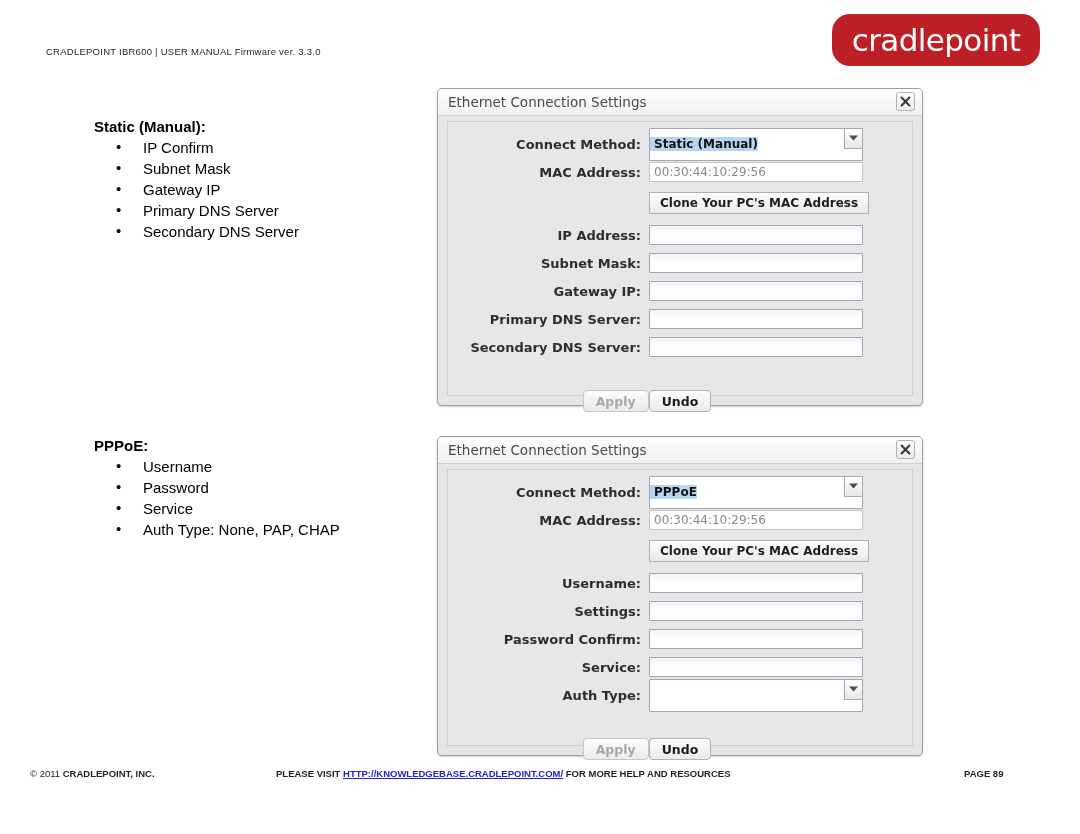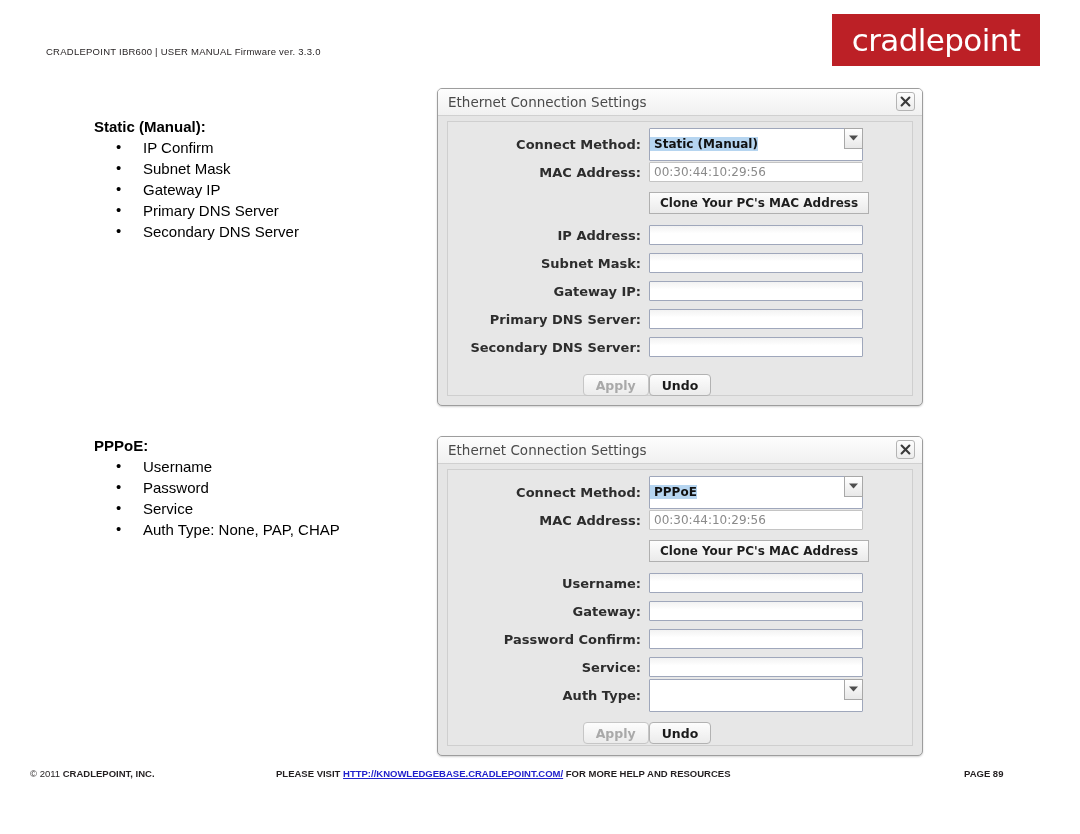--- a/index.html
+++ b/index.html
@@ -35,20 +35,21 @@
   .brand-logo {
     position: absolute;
     left: 832px;
     top: 14px;
     width: 208px;
     height: 52px;
     background: #bc2026;
     display: flex;
     align-items: center;
     justify-content: center;
+    border-radius: 18px;
   }
   .brand-logo-text {
     color: #ffffff;
     font-size: 31px;
     font-family: "DejaVu Sans", sans-serif;
     letter-spacing: -0.6px;
     line-height: 1;
     font-weight: 400;
   }
 
@@ -240,21 +241,21 @@
     font-family: "DejaVu Sans", sans-serif;
     color: #1e1e1e;
     cursor: pointer;
     white-space: nowrap;
   }
 
   .action-row {
     display: flex;
     justify-content: center;
     gap: 0;
-    margin-top: 14px;
+    margin-top: 30px;
     padding-right: 66px;
   }
   .btn-action {
     min-width: 62px;
     height: 22px;
     padding: 0 12px;
     border: 1px solid #b2b2b2;
     border-radius: 4px;
     background: linear-gradient(to bottom, #fdfdfd 0%, #ebebeb 100%);
     font-size: 12.5px;
@@ -461,21 +462,21 @@
       <div style="height:8px"></div>
 
       <div class="form-row">
         <div class="form-label">Username:</div>
         <div class="field-wrap">
           <input class="text-input" type="text" value="" style="">
         </div>
       </div>
 
       <div class="form-row">
-        <div class="form-label">Gateway:</div>
+        <div class="form-label">Settings:</div>
         <div class="field-wrap">
           <input class="text-input" type="text" value="" style="">
         </div>
       </div>
 
       <div class="form-row">
         <div class="form-label">Password Confirm:</div>
         <div class="field-wrap">
           <input class="text-input" type="text" value="" style="">
         </div>

